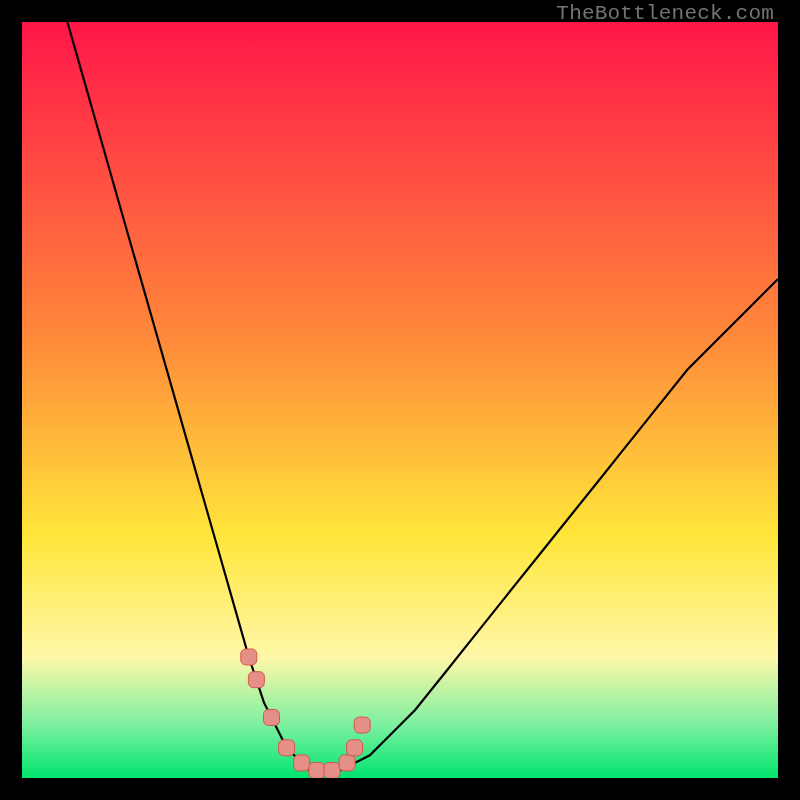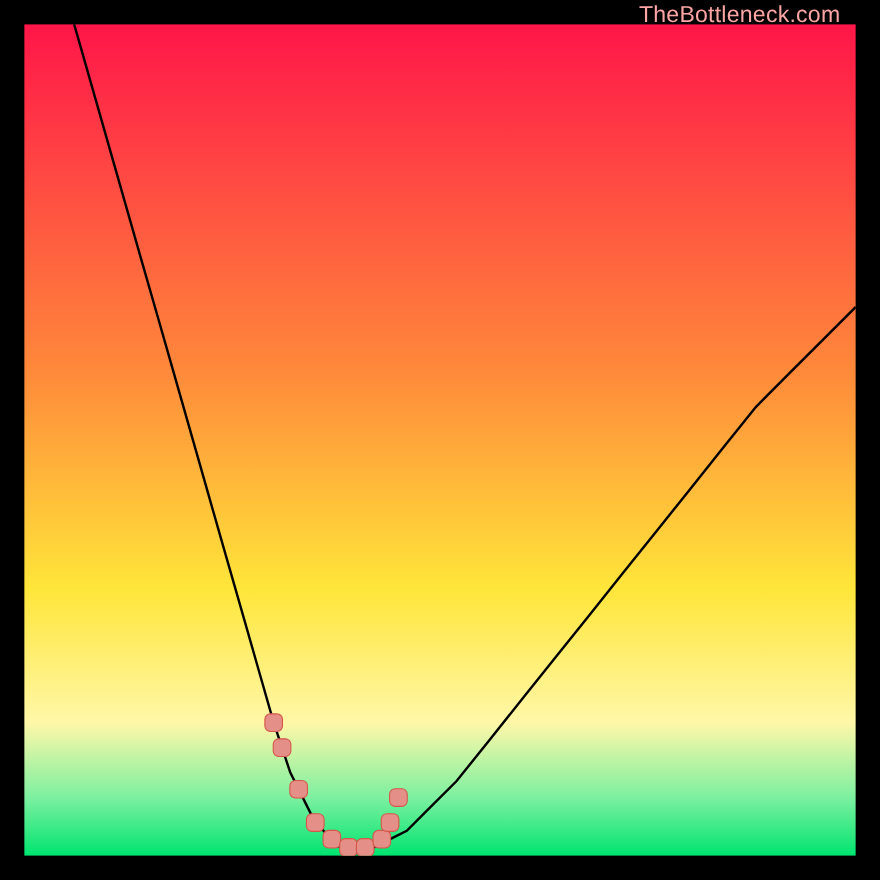--- a/index.html
+++ b/index.html
@@ -21,24 +21,24 @@
   .plot {
     position: absolute;
     left: 0;
     top: 0;
     width: 756px;
     height: 756px;
   }
   .watermark {
     position: absolute;
     top: 2px;
-    right: 36px;
-    font-family: Liberation Sans, sans-serif;
+    right: 26px;
+    font-family: Liberation Mono, monospace;
     font-size: 21px;
-    color: #fca5a5;
+    color: #737373;
     letter-spacing: 0.2px;
   }
 </style>
 </head>
 <body>
 
 <div class="frame">
   <svg class="plot" viewBox="0 0 756 756">
     <defs>
       <linearGradient id="bg-grad" x1="0" y1="0" x2="0" y2="1">

